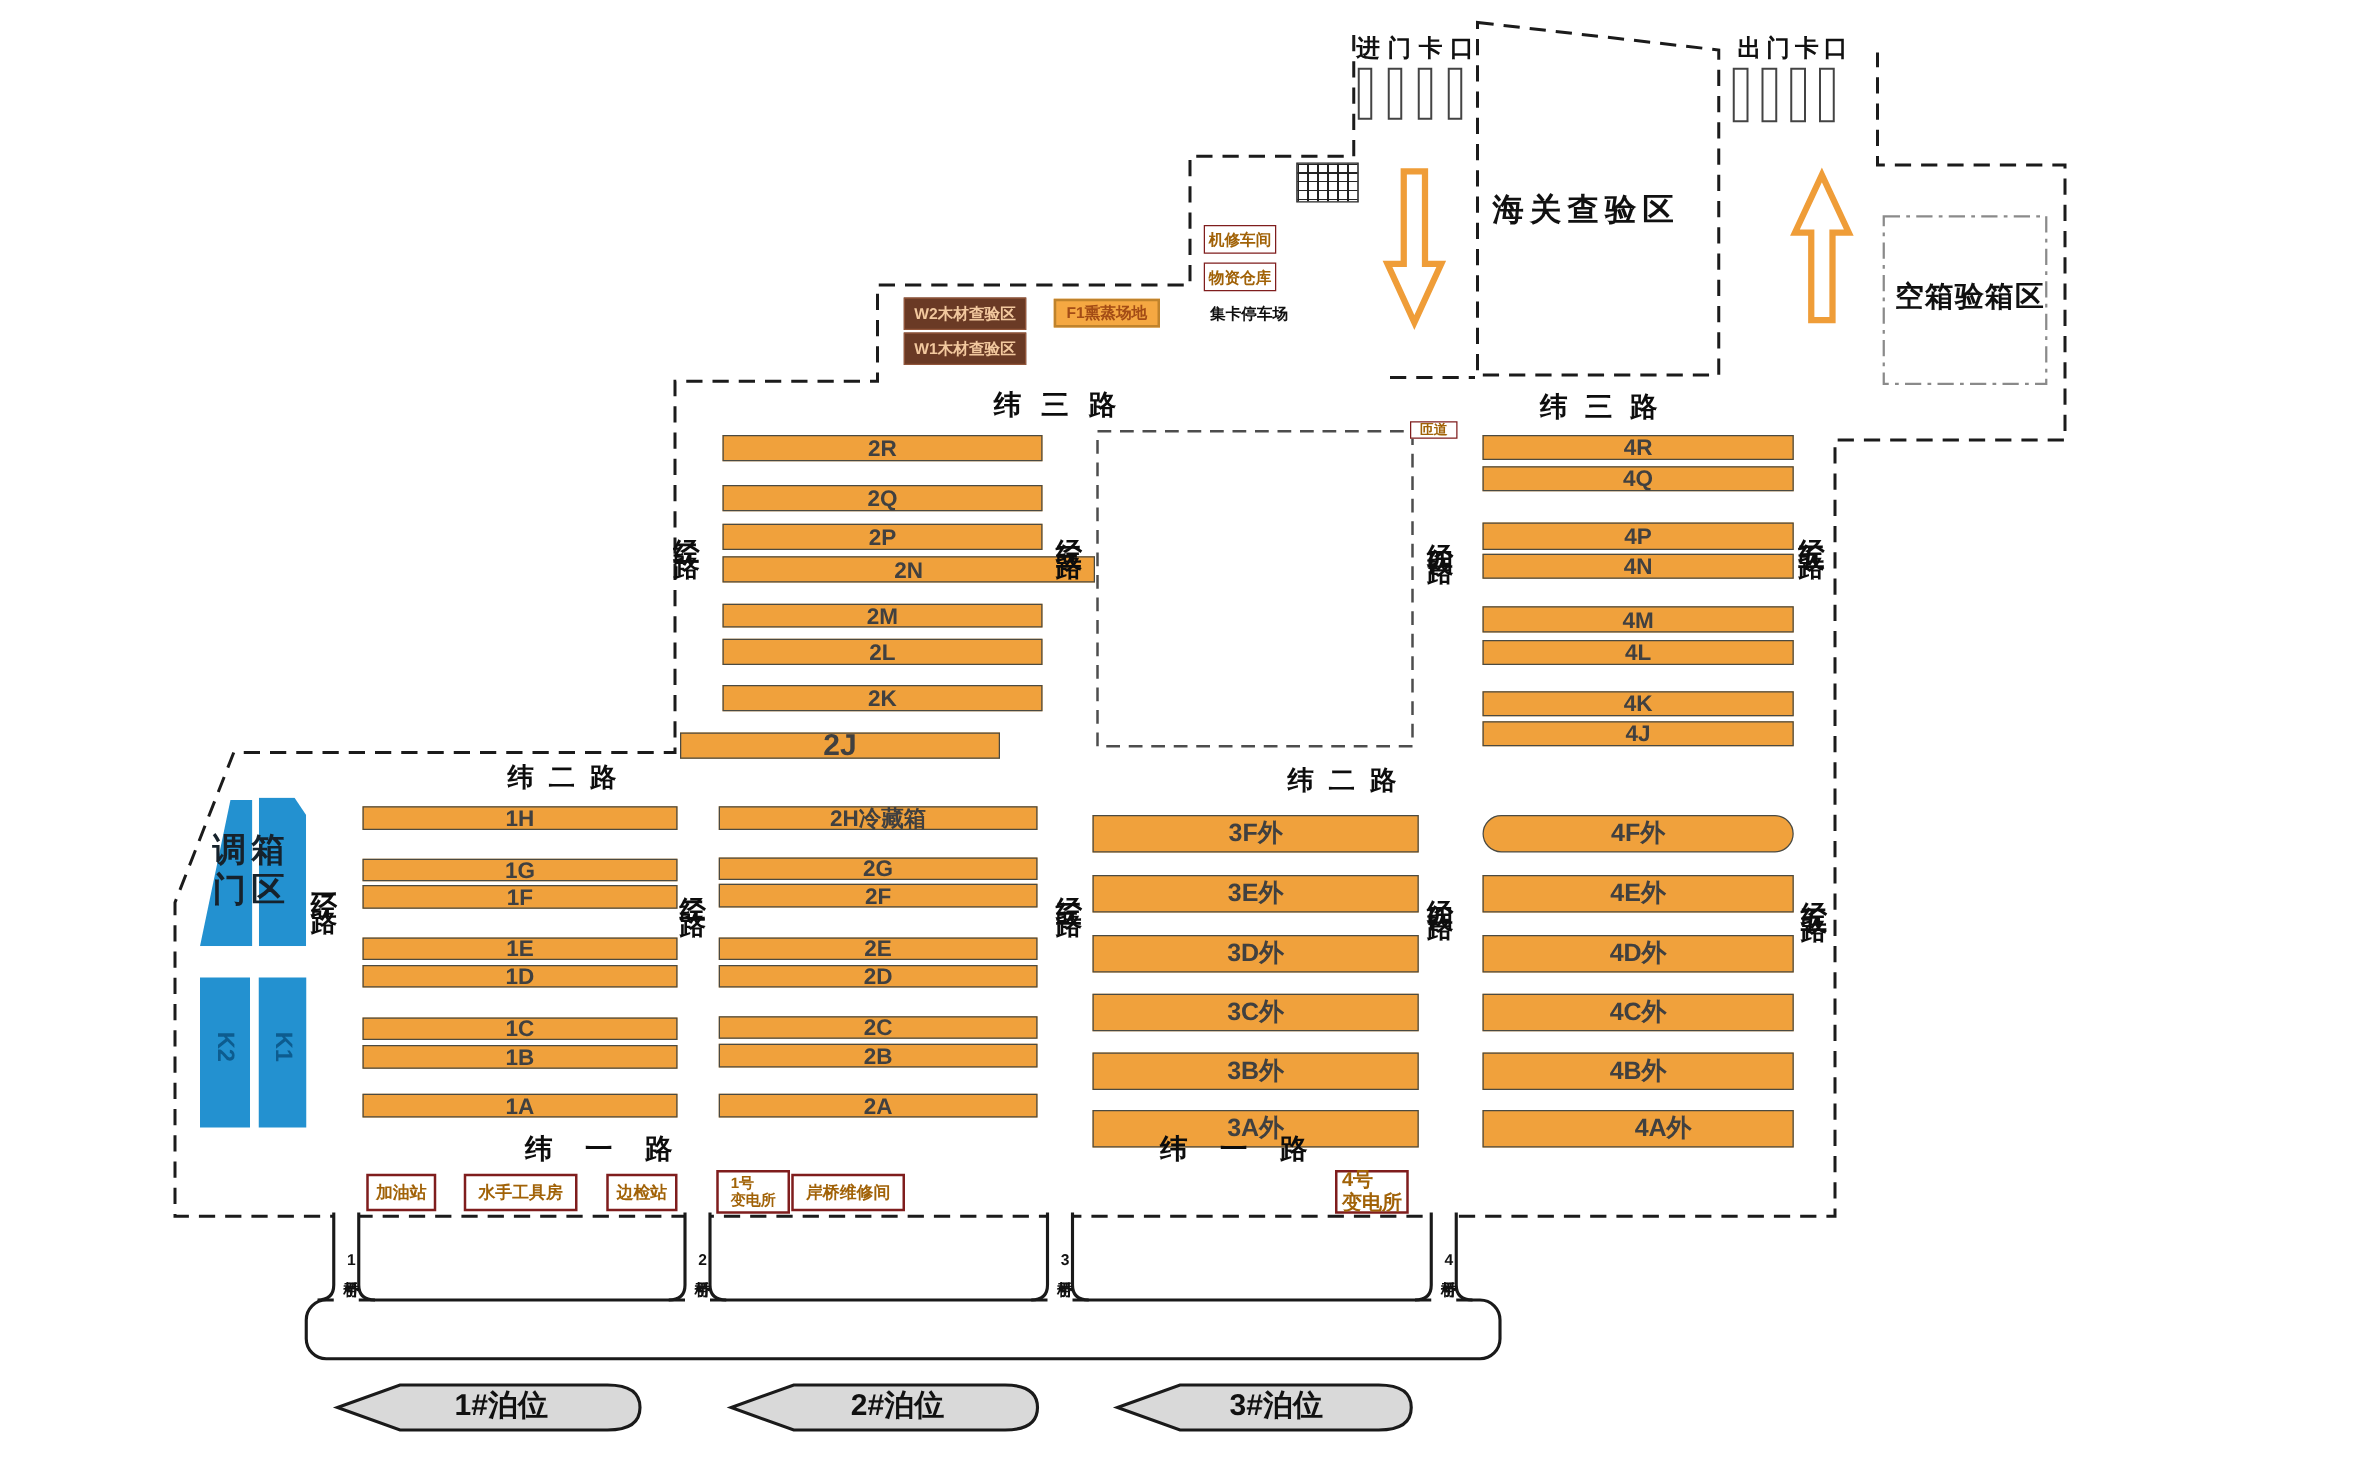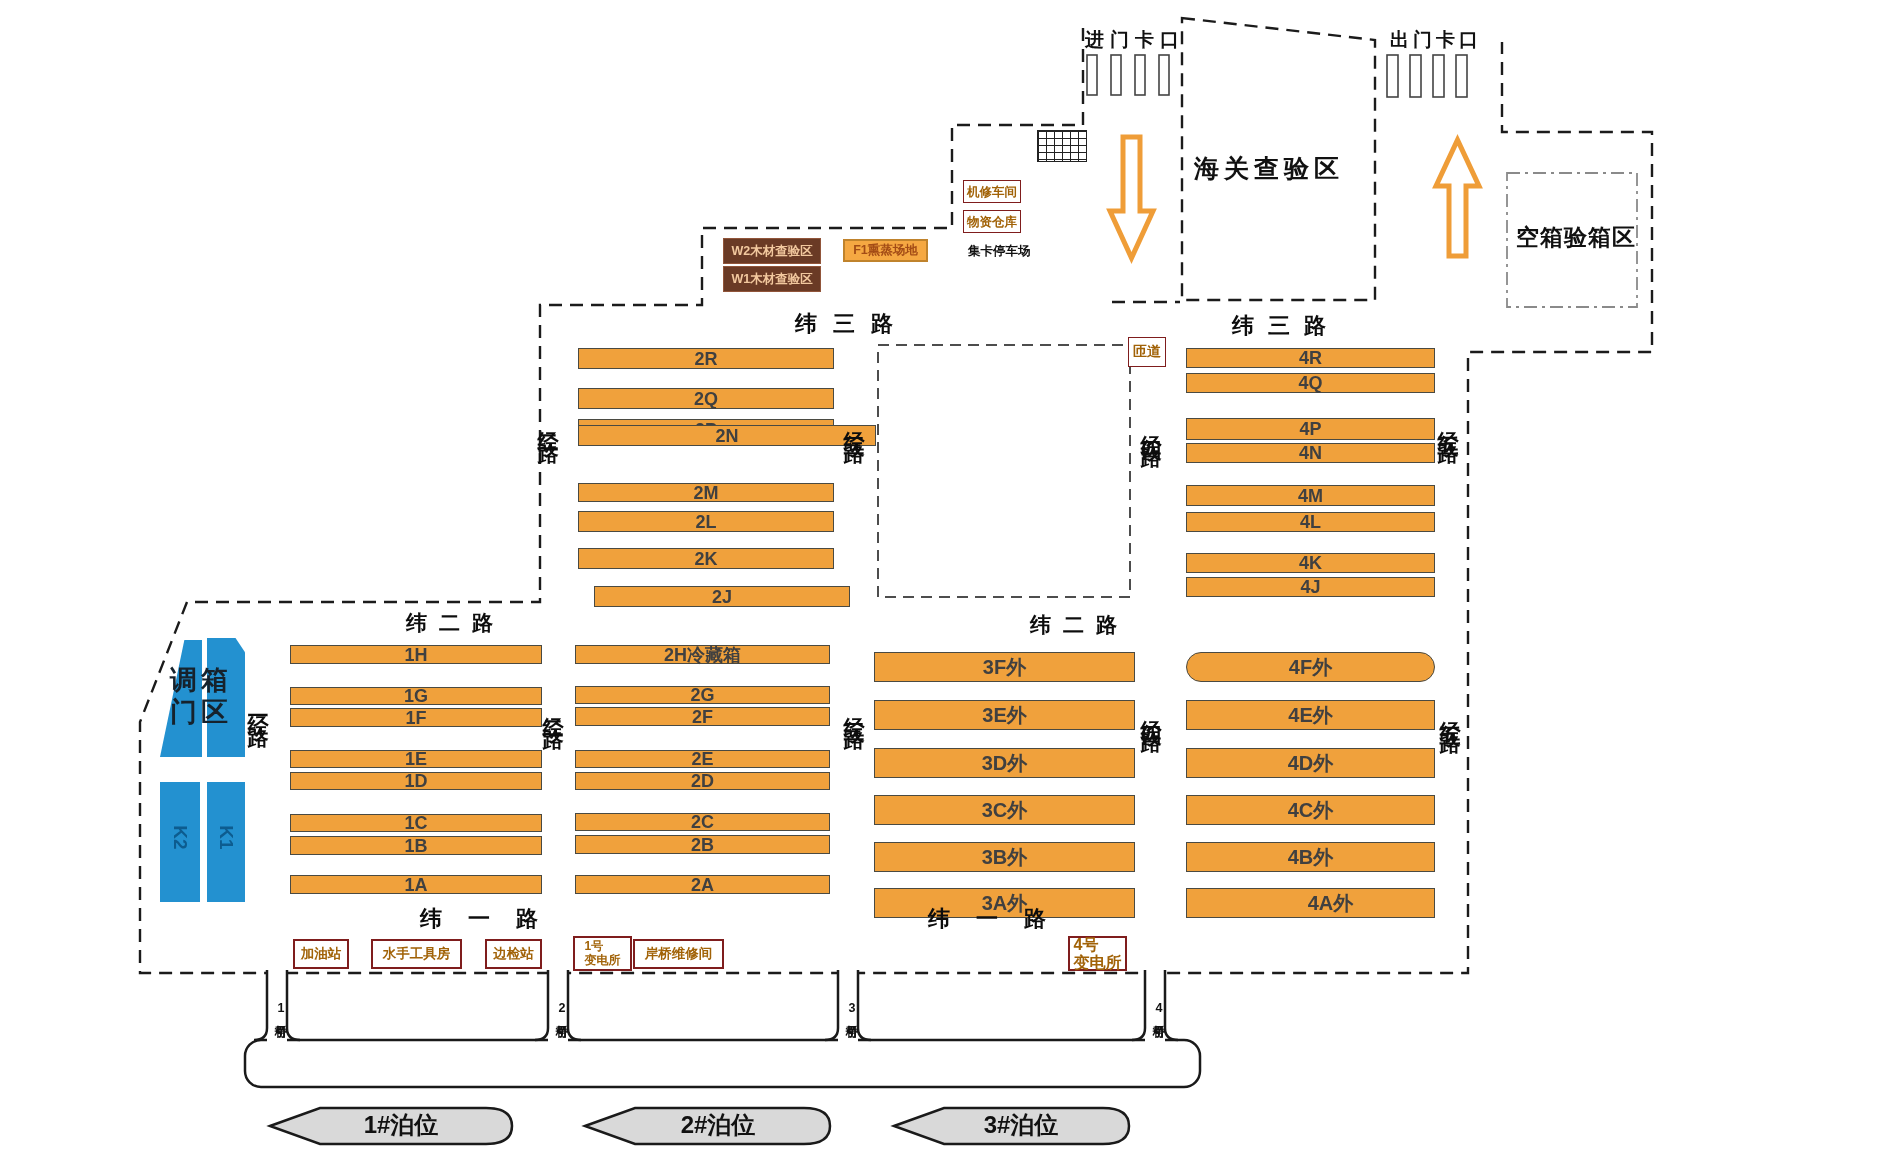--- a/index.html
+++ b/index.html
@@ -83,25 +83,25 @@
       <path d="M894,1126 L944,1108 L1103,1108 Q1129,1108 1129,1126 Q1129,1144 1103,1144 L944,1144 Z"></path>
     </g>
   </svg>
 
   <div class="hatch" style="left:1037px;top:130px;width:50px;height:32px;"></div>
 
   <div id="bars">
       <div class="bar" style="left: 578px; top: 348px; width: 256px; height: 21px; font-size: 18px;">2R</div>
       <div class="bar" style="left: 578px; top: 388px; width: 256px; height: 21px; font-size: 18px;">2Q</div>
       <div class="bar" style="left: 578px; top: 419px; width: 256px; height: 21px; font-size: 18px;">2P</div>
-      <div class="bar" style="left: 578px; top: 425px; width: 298px; height: 21px; font-size: 18px;">2N</div>
+      <div class="bar" style="left: 578px; top: 445px; width: 298px; height: 21px; font-size: 18px;">2N</div>
       <div class="bar" style="left: 578px; top: 483px; width: 256px; height: 19px; font-size: 18px;">2M</div>
       <div class="bar" style="left: 578px; top: 511px; width: 256px; height: 21px; font-size: 18px;">2L</div>
       <div class="bar" style="left: 578px; top: 548px; width: 256px; height: 21px; font-size: 18px;">2K</div>
-      <div class="bar" style="left: 594px; top: 586px; width: 256px; height: 21px; font-size: 18px;">2J</div>
+      <div class="bar" style="left: 544px; top: 586px; width: 256px; height: 21px; font-size: 24px;">2J</div>
       <div class="bar" style="left: 1186px; top: 348px; width: 249px; height: 20px; font-size: 18px;">4R</div>
       <div class="bar" style="left: 1186px; top: 373px; width: 249px; height: 20px; font-size: 18px;">4Q</div>
       <div class="bar" style="left: 1186px; top: 418px; width: 249px; height: 22px; font-size: 18px;">4P</div>
       <div class="bar" style="left: 1186px; top: 443px; width: 249px; height: 20px; font-size: 18px;">4N</div>
       <div class="bar" style="left: 1186px; top: 485px; width: 249px; height: 21px; font-size: 18px;">4M</div>
       <div class="bar" style="left: 1186px; top: 512px; width: 249px; height: 20px; font-size: 18px;">4L</div>
       <div class="bar" style="left: 1186px; top: 553px; width: 249px; height: 20px; font-size: 18px;">4K</div>
       <div class="bar" style="left: 1186px; top: 577px; width: 249px; height: 20px; font-size: 18px;">4J</div>
       <div class="bar" style="left: 290px; top: 645px; width: 252px; height: 19px; font-size: 18px;">1H</div>
       <div class="bar" style="left: 290px; top: 687px; width: 252px; height: 18px; font-size: 18px;">1G</div>
@@ -139,21 +139,21 @@
   <div class="bluebar" style="left:207px;top:782px;width:38px;height:120px;"></div>
   <div class="plain" style="left:170px;top:664px;width:66px;font-size:27px;letter-spacing:4px;color:#16222c;white-space:normal;line-height:1.2;font-weight:800;">调箱门区</div>
   <div class="plain" style="left:158px;top:828px;width:44px;font-size:19px;color:#0d5c8f;transform:rotate(90deg);text-align:center;">K2</div>
   <div class="plain" style="left:204px;top:828px;width:44px;font-size:19px;color:#0d5c8f;transform:rotate(90deg);text-align:center;">K1</div>
 
   <div class="plain" style="left:1085px;top:30px;font-size:19px;font-weight:800;letter-spacing:6px;">进门卡口</div>
   <div class="plain" style="left:1390px;top:30px;font-size:19px;font-weight:800;letter-spacing:4px;">出门卡口</div>
   <div class="plain" style="left:1194px;top:156px;font-size:25px;font-weight:800;letter-spacing:5px;">海关查验区</div>
   <div class="plain" style="left:1516px;top:226px;font-size:23px;font-weight:700;letter-spacing:1px;">空箱验箱区</div>
   <div class="plain" style="left:944px;top:245px;font-size:12.5px;margin-left:24px;">集卡停车场</div>
-  <div class="facility" style="left:1128px;top:337px;width:38px;height:30px;font-size:14px;border-width:1.5px;">匝道</div>
+  <div class="facility" style="left:1128px;top:337px;width:38px;height:14px;font-size:11px;border-width:1.5px;">匝道</div>
   <div class="brownbox" style="left:723px;top:238px;width:98px;height:26px;">W2木材查验区</div>
   <div class="brownbox" style="left:723px;top:266px;width:98px;height:26px;">W1木材查验区</div>
   <div class="f1box" style="left:843px;top:239px;width:85px;height:23px;">F1熏蒸场地</div>
 
   <div class="facility" style="left:963px;top:180px;width:58px;height:23px;font-size:12.5px;border-width:1.5px;">机修车间</div>
   <div class="facility" style="left:963px;top:210px;width:58px;height:23px;font-size:12.5px;border-width:1.5px;">物资仓库</div>
   <div class="facility" style="left:293px;top:939px;width:56px;height:30px;font-size:13.5px;">加油站</div>
   <div class="facility" style="left:371px;top:939px;width:91px;height:30px;font-size:13.5px;">水手工具房</div>
   <div class="facility" style="left:485px;top:939px;width:57px;height:30px;font-size:13.5px;">边检站</div>
   <div class="facility" style="left:573px;top:936px;width:59px;height:35px;font-size:12px;">1号

